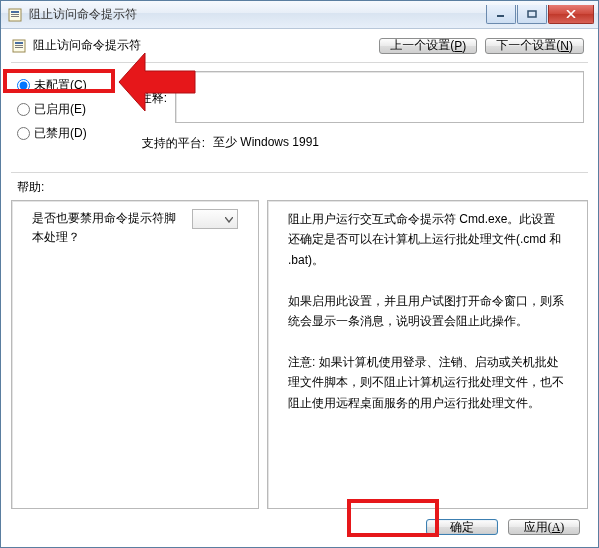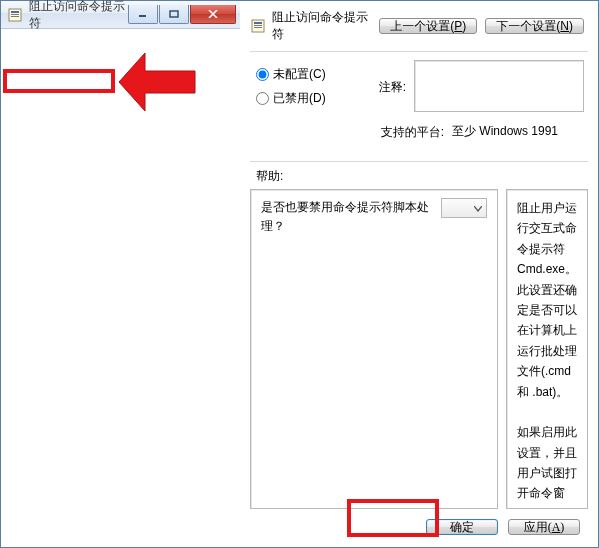--- a/index.html
+++ b/index.html
@@ -7,21 +7,21 @@
   body {
     font-family: "Microsoft YaHei", "SimSun", Tahoma, sans-serif;
     font-size: 12px;
     background: #fff;
     color: #000;
   }
   .window {
     width: 599px;
     height: 548px;
     display: flex;
-    flex-direction: row;
+    flex-direction: column;
     border: 1px solid #5a7ea0;
     background: #fff;
     position: relative;
   }
   
   .titlebar {
     height: 28px;
     background: linear-gradient(to bottom, #f6f9fd 0%, #e7eef7 45%, #d9e4f1 46%, #e7eff9 100%);
     border-bottom: 1px solid #b8c7d9;
     display: flex;
@@ -150,21 +150,21 @@
   .panes {
     flex: 1;
     display: flex;
     gap: 8px;
     min-height: 0;
   }
   .pane {
     border: 1px solid #b9b9b9;
     box-shadow: inset 1px 1px 0 #e4e4e4;
     background: #fff;
-    padding: 8px 10px;
+    padding: 8px 20px;
     overflow: hidden;
   }
   .pane.options {
     width: 248px;
     display: flex;
     gap: 8px;
   }
   .pane.options .q { flex: 1; line-height: 1.6; }
   .pane.options .dd {
     width: 46px; height: 20px;
@@ -263,20 +263,24 @@
     <div class="hr"></div>
 
     <div class="config-area">
       <div class="radio-col">
         <label class="radio-item">
           <input type="radio" name="state" checked="" style="">
           <span><span>未配置(</span><span class="ul">C</span><span>)</span></span>
         </label>
         <label class="radio-item">
           <input type="radio" name="state" style="">
+          <span><span>已启用(</span><span class="ul">E</span><span>)</span></span>
+        </label>
+        <label class="radio-item">
+          <input type="radio" name="state" style="">
           <span><span>已禁用(</span><span class="ul">D</span><span>)</span></span>
         </label>
       </div>
       <div class="right-col">
         <div class="row-label-field">
           <div class="lbl" style="width:32px;">注释:</div>
           <div class="comment-box"></div>
         </div>
         <div class="row-label-field">
           <div class="lbl">支持的平台:</div>

